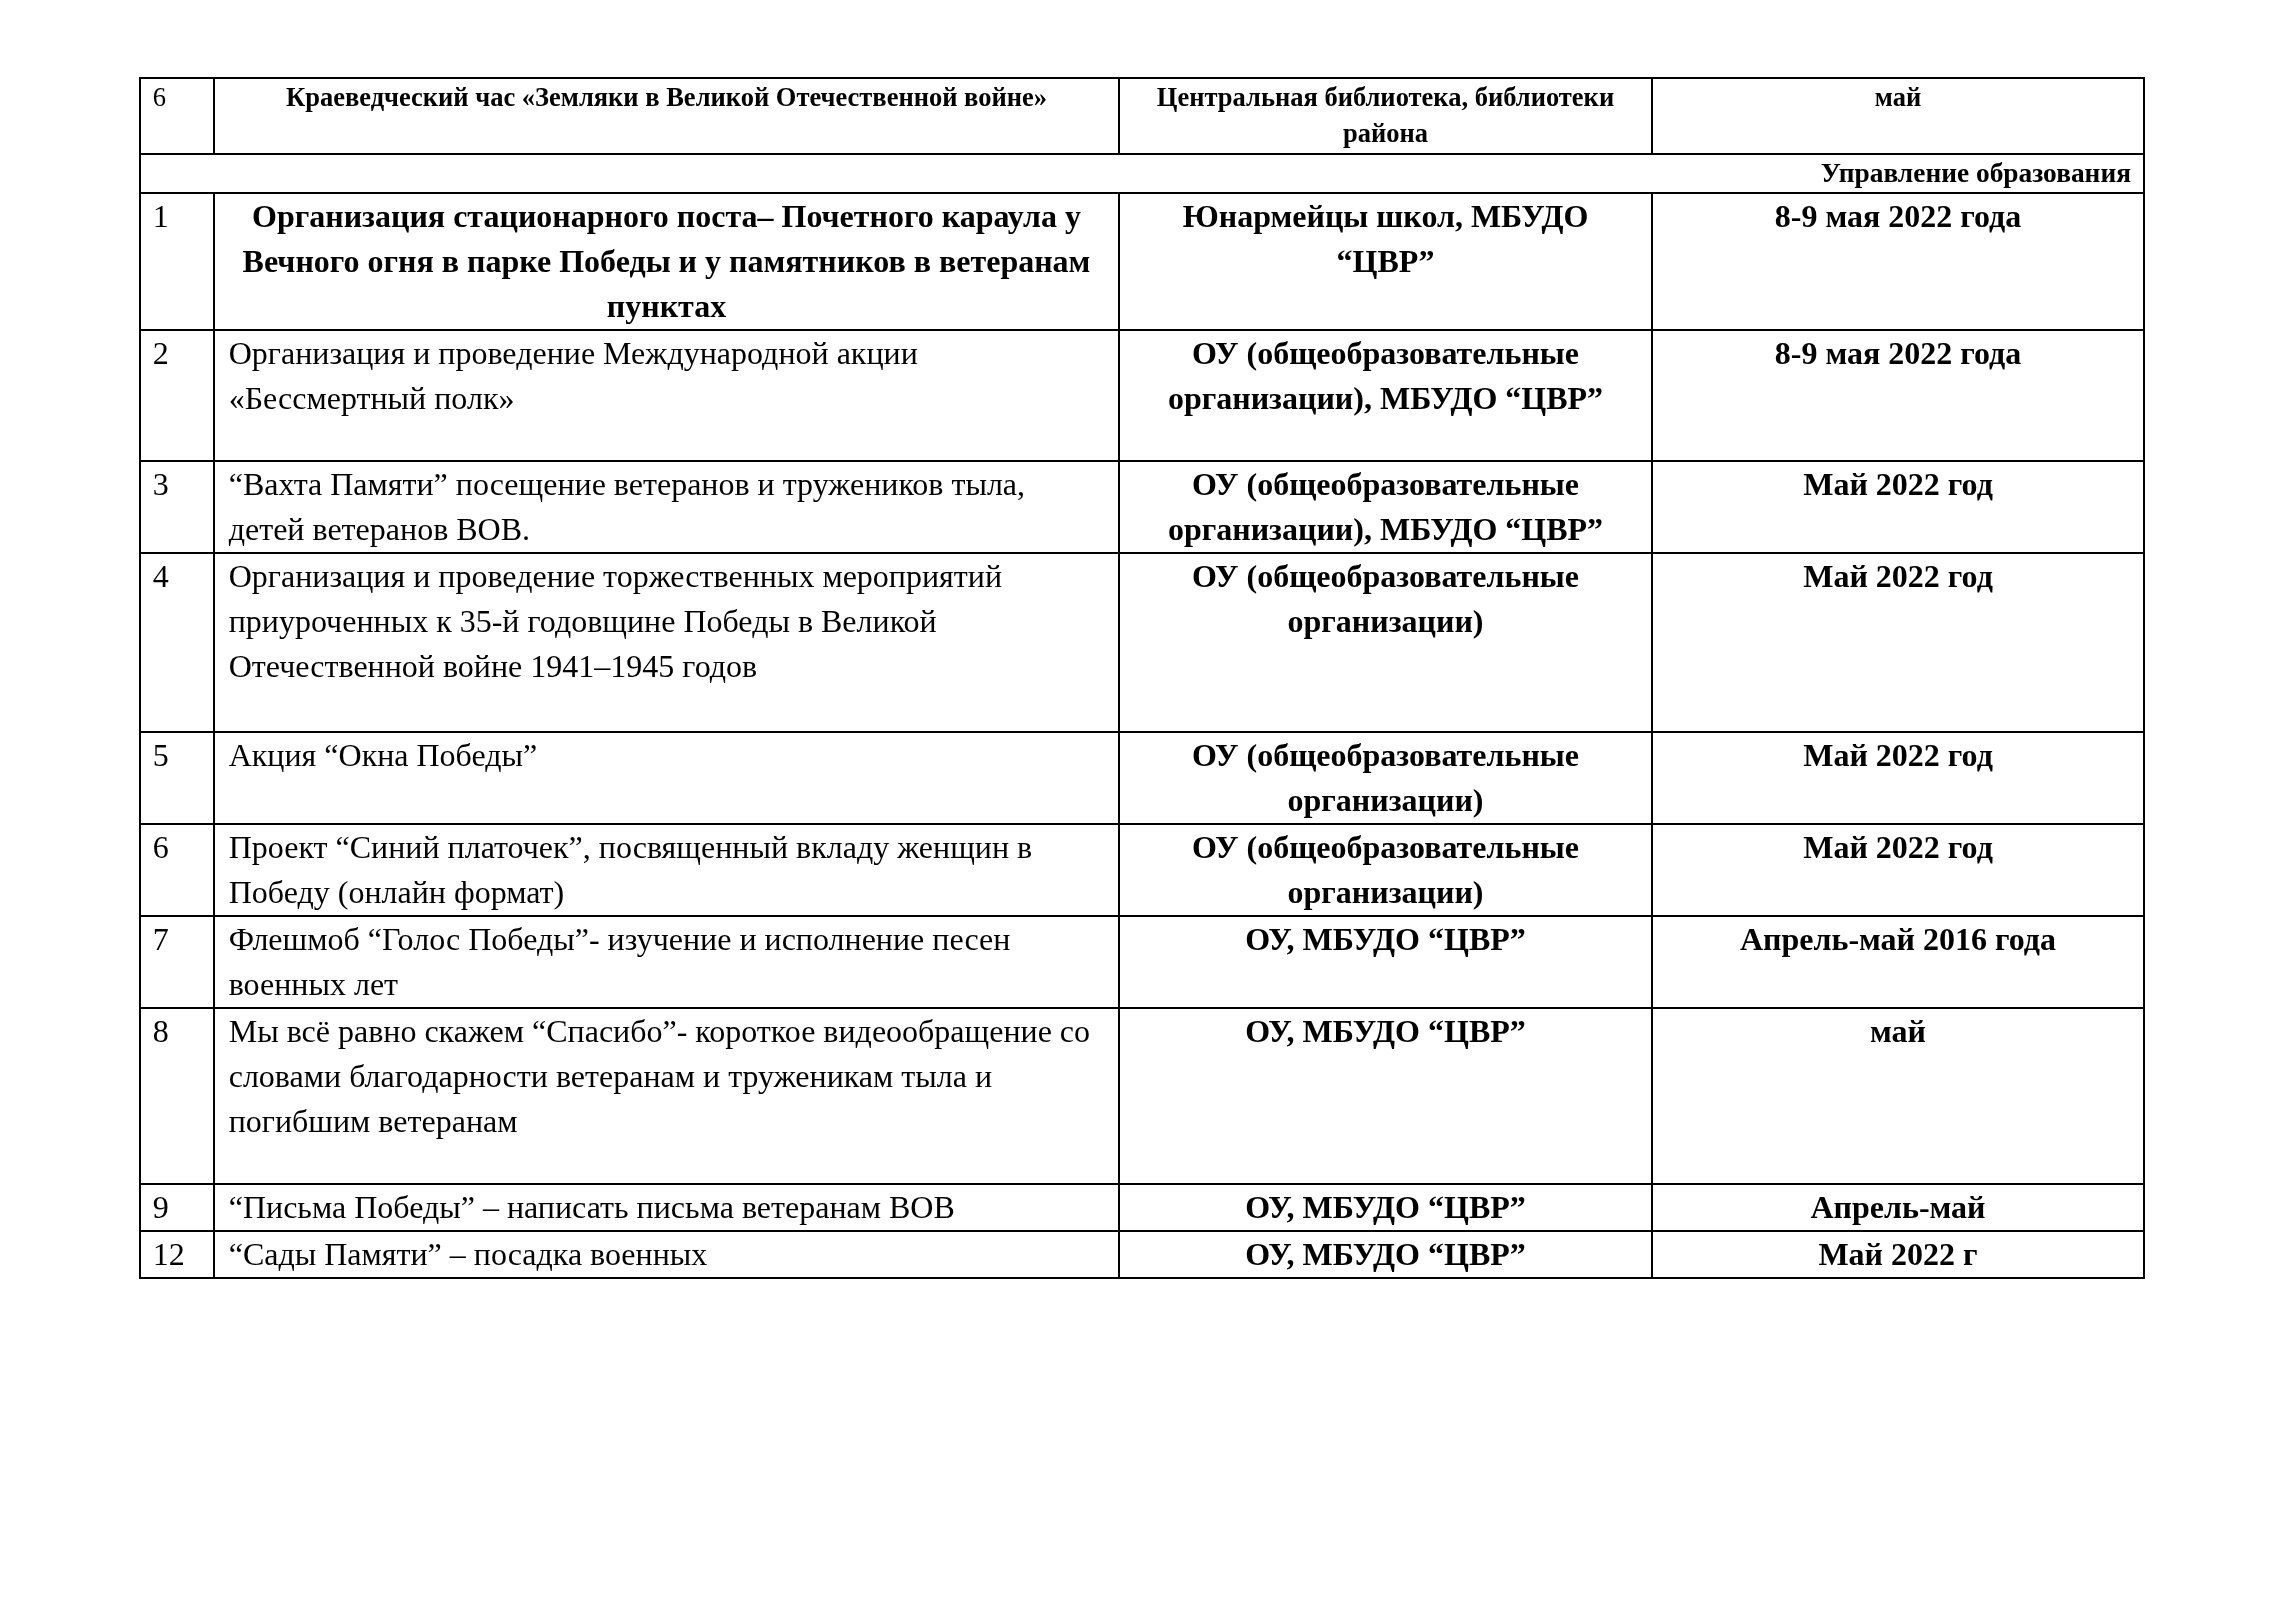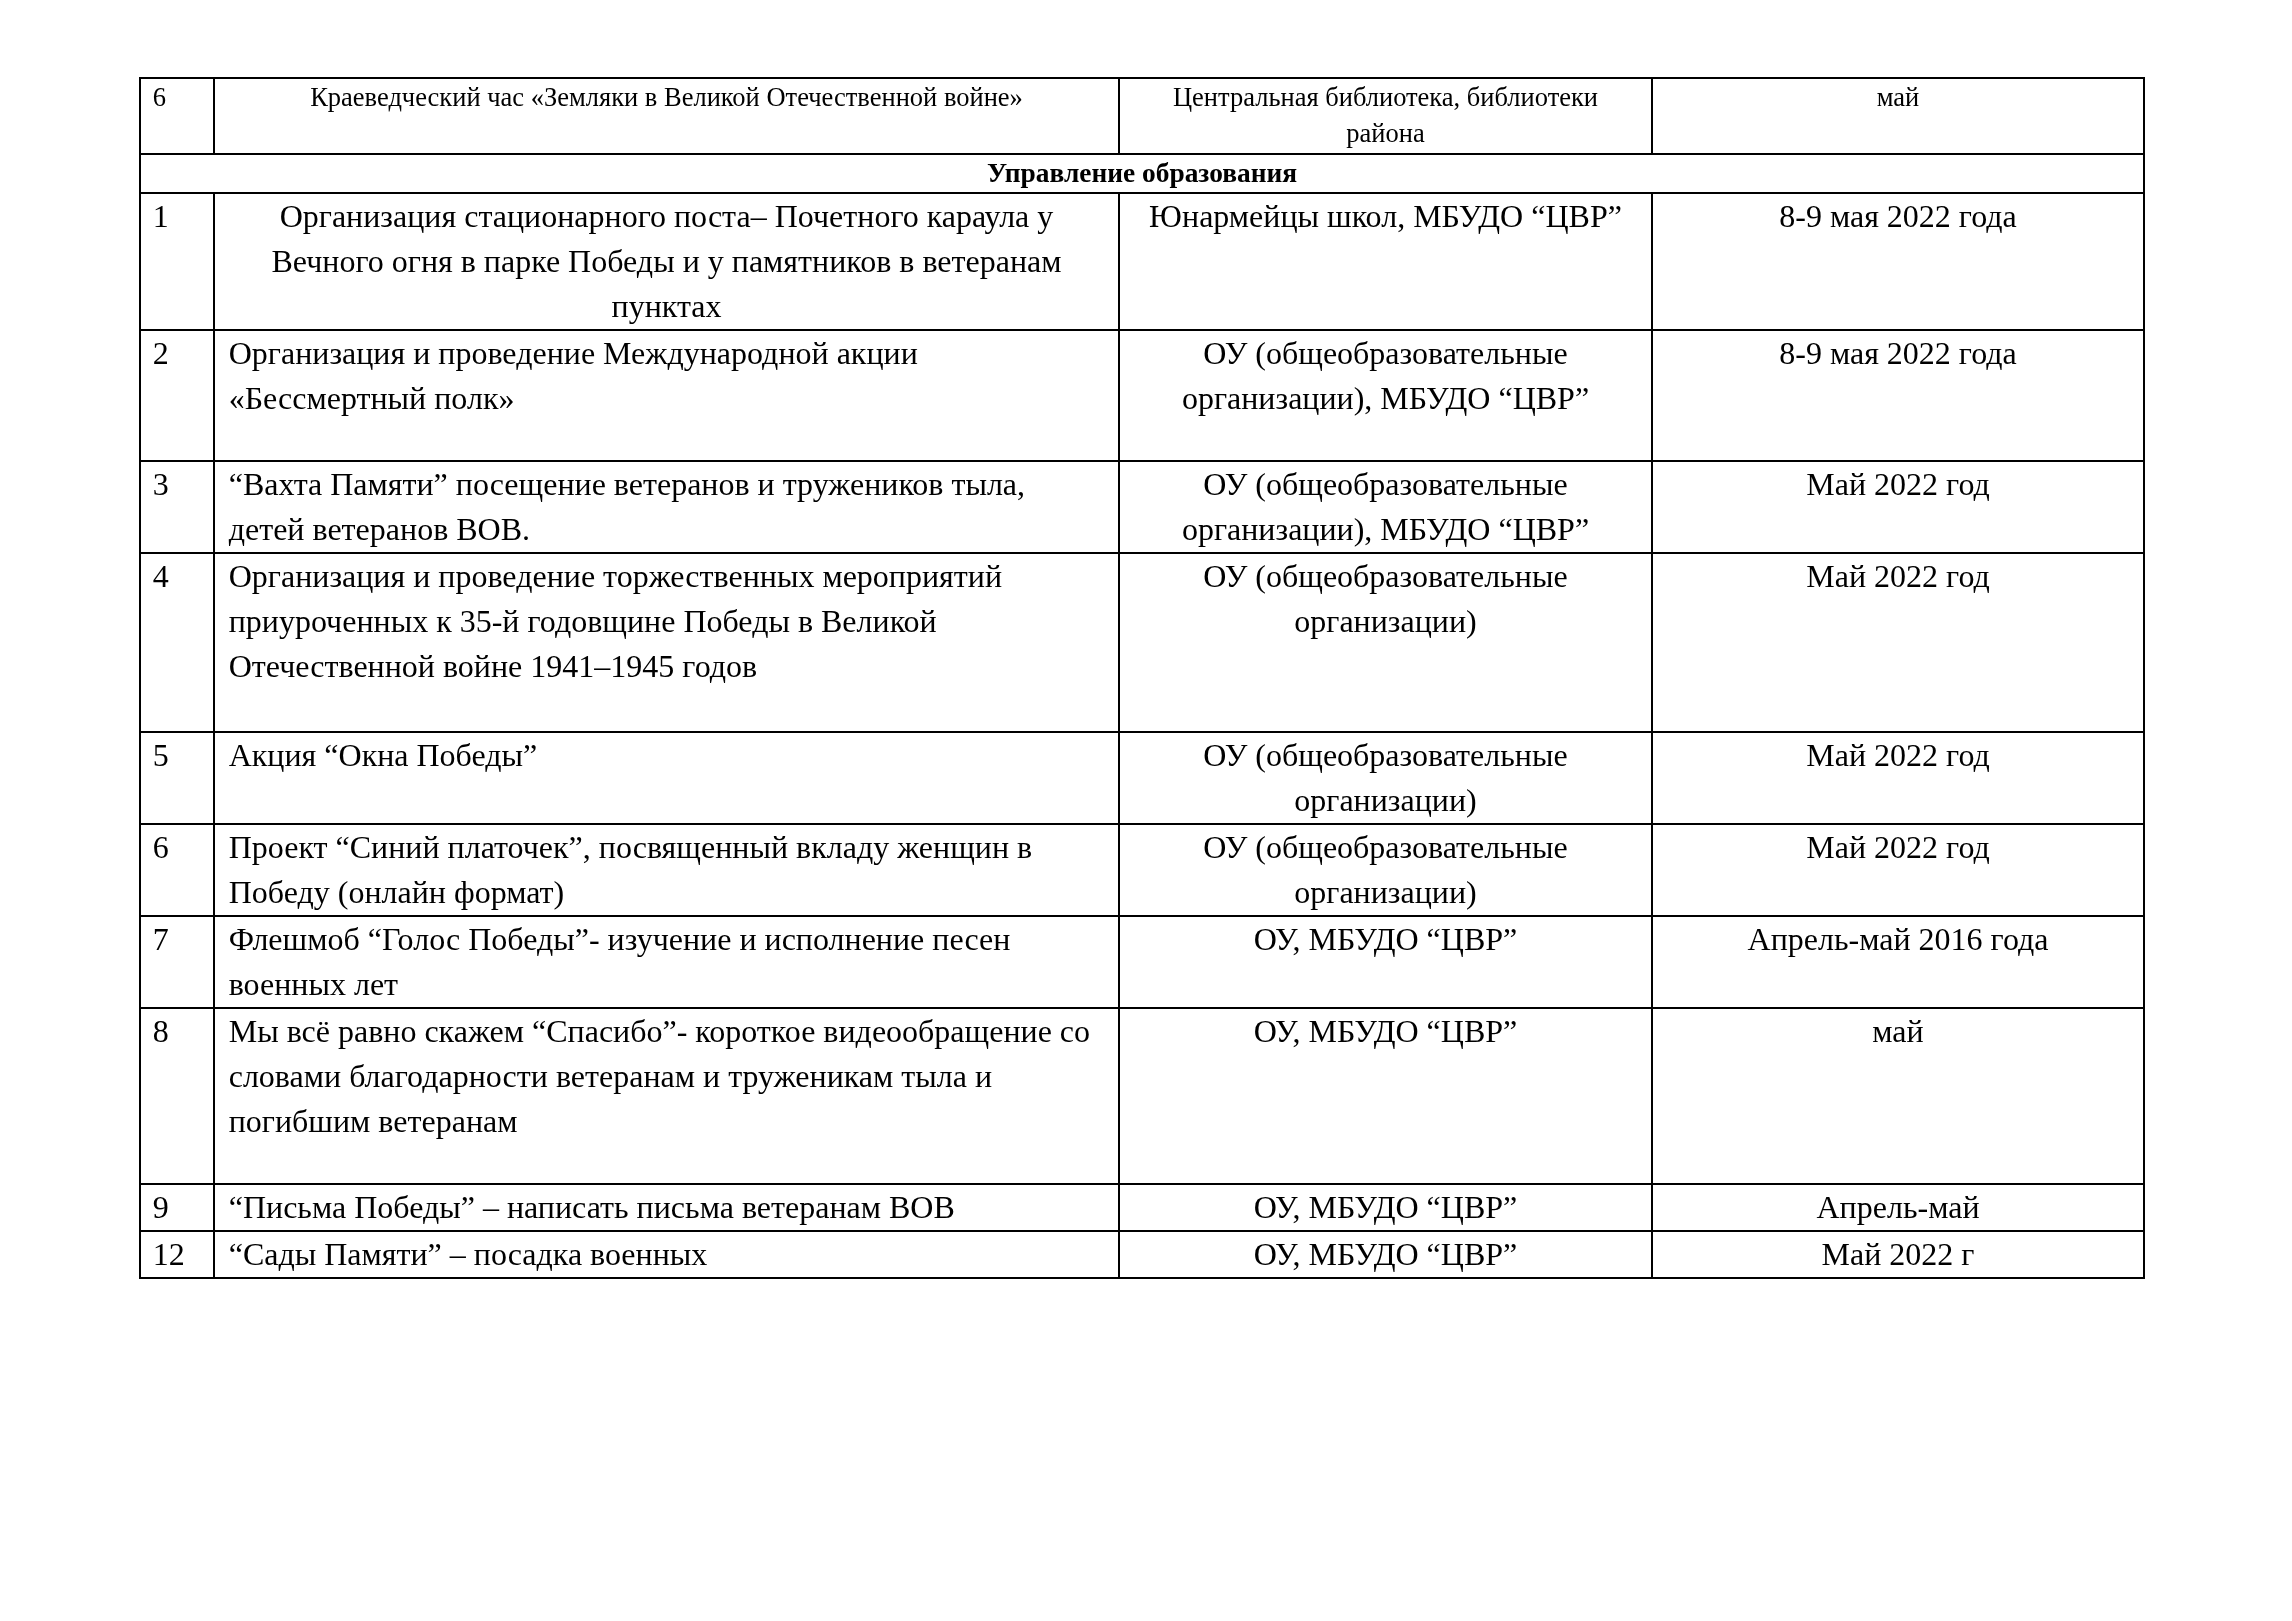--- a/index.html
+++ b/index.html
@@ -4,23 +4,23 @@
 <style>
   html, body { margin:0; padding:0; background:#ffffff; }
   body { width:2293px; height:1621px; position:relative; overflow:hidden;
          font-family:"Liberation Serif", "DejaVu Serif", serif; color:#000; }
   table { position:absolute; left:139px; top:77px; width:2004px;
           border-collapse:collapse; table-layout:fixed; }
   td { border:2.9px solid #000; vertical-align:top; padding:0 13.7px;
        font-size:32px; line-height:45px; }
   col.c1 { width:74px; } col.c2 { width:905px; } col.c3 { width:533px; } col.c4 { width:492px; }
   td.num { padding-left:11.8px; padding-right:3.9px; }
-  td.center { text-align:center; }
+  td.center { text-align:center;font-weight:bold; }
   tr.first td { font-size:26.5px; line-height:36px; }
-  tr.section td { text-align:center; font-weight:bold; font-size:27.4px; line-height:33px; padding:2px 12px; }
+  tr.section td { text-align:right; font-weight:bold; font-size:27.4px; line-height:33px; padding:2px 12px; }
 </style>
 </head>
 <body>
 
 <table>
   <colgroup>
       <col class="c1">
       <col class="c2">
       <col class="c3">
       <col class="c4">

